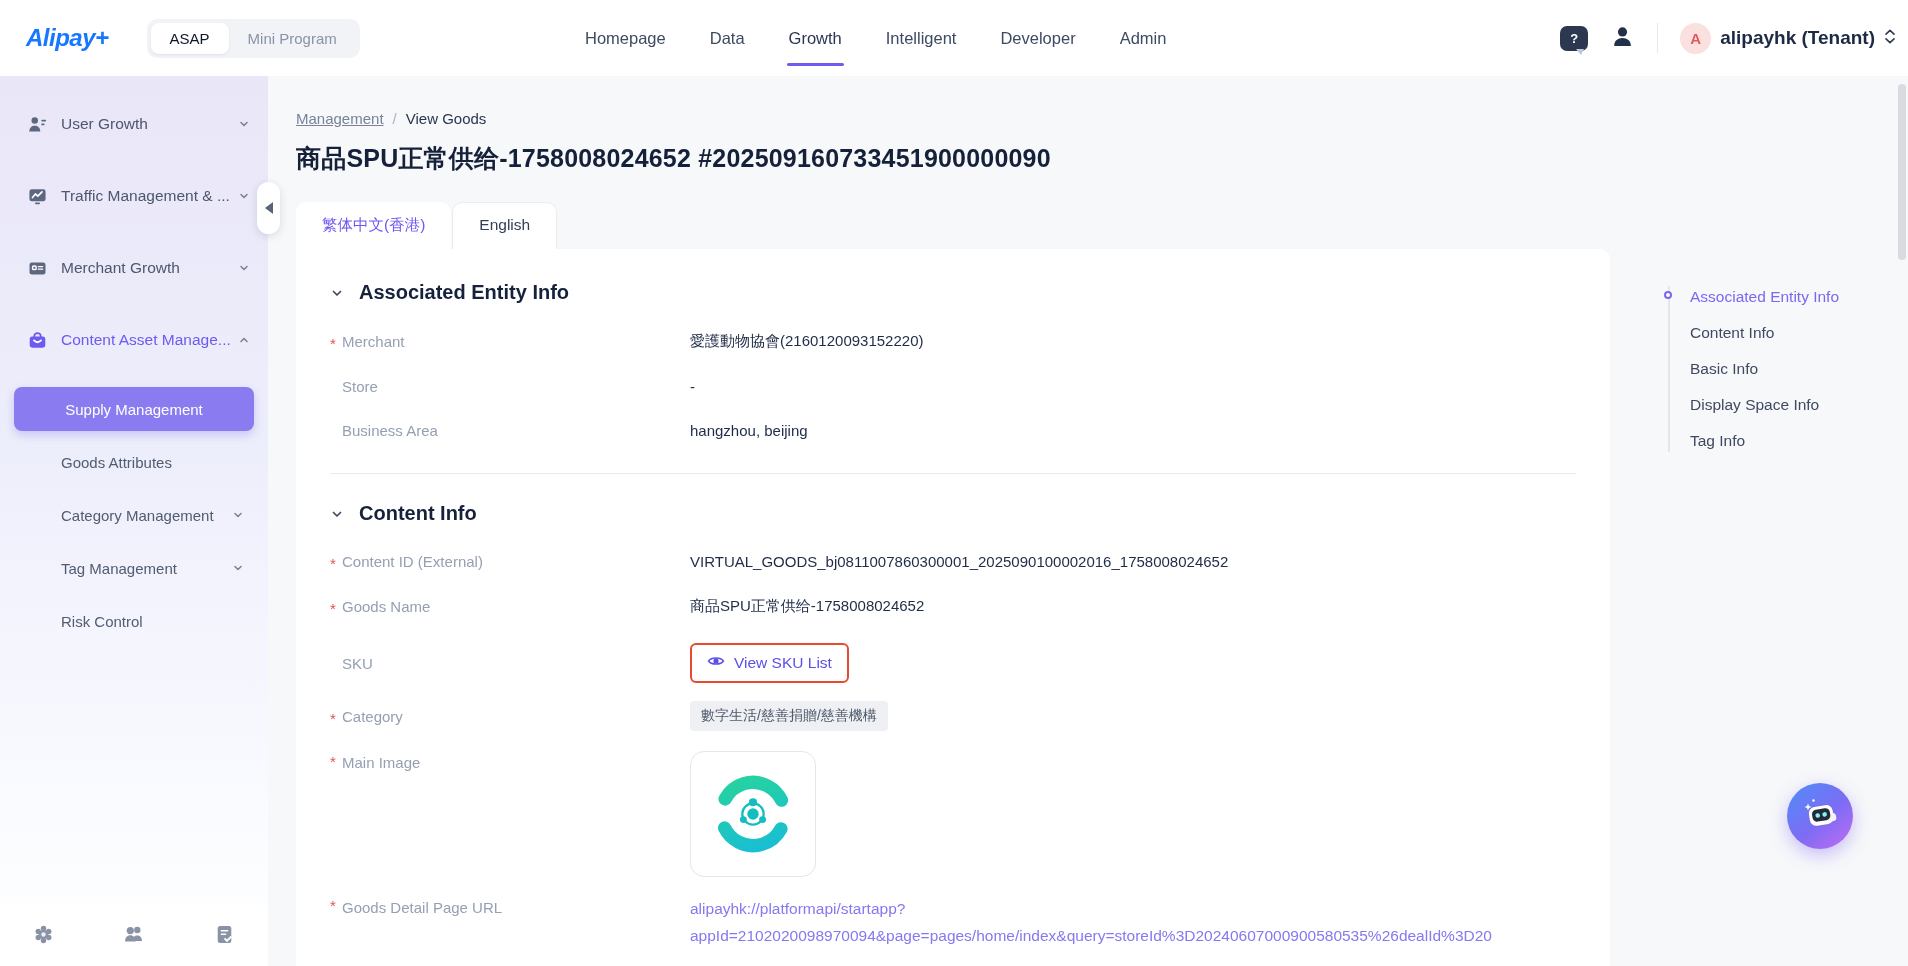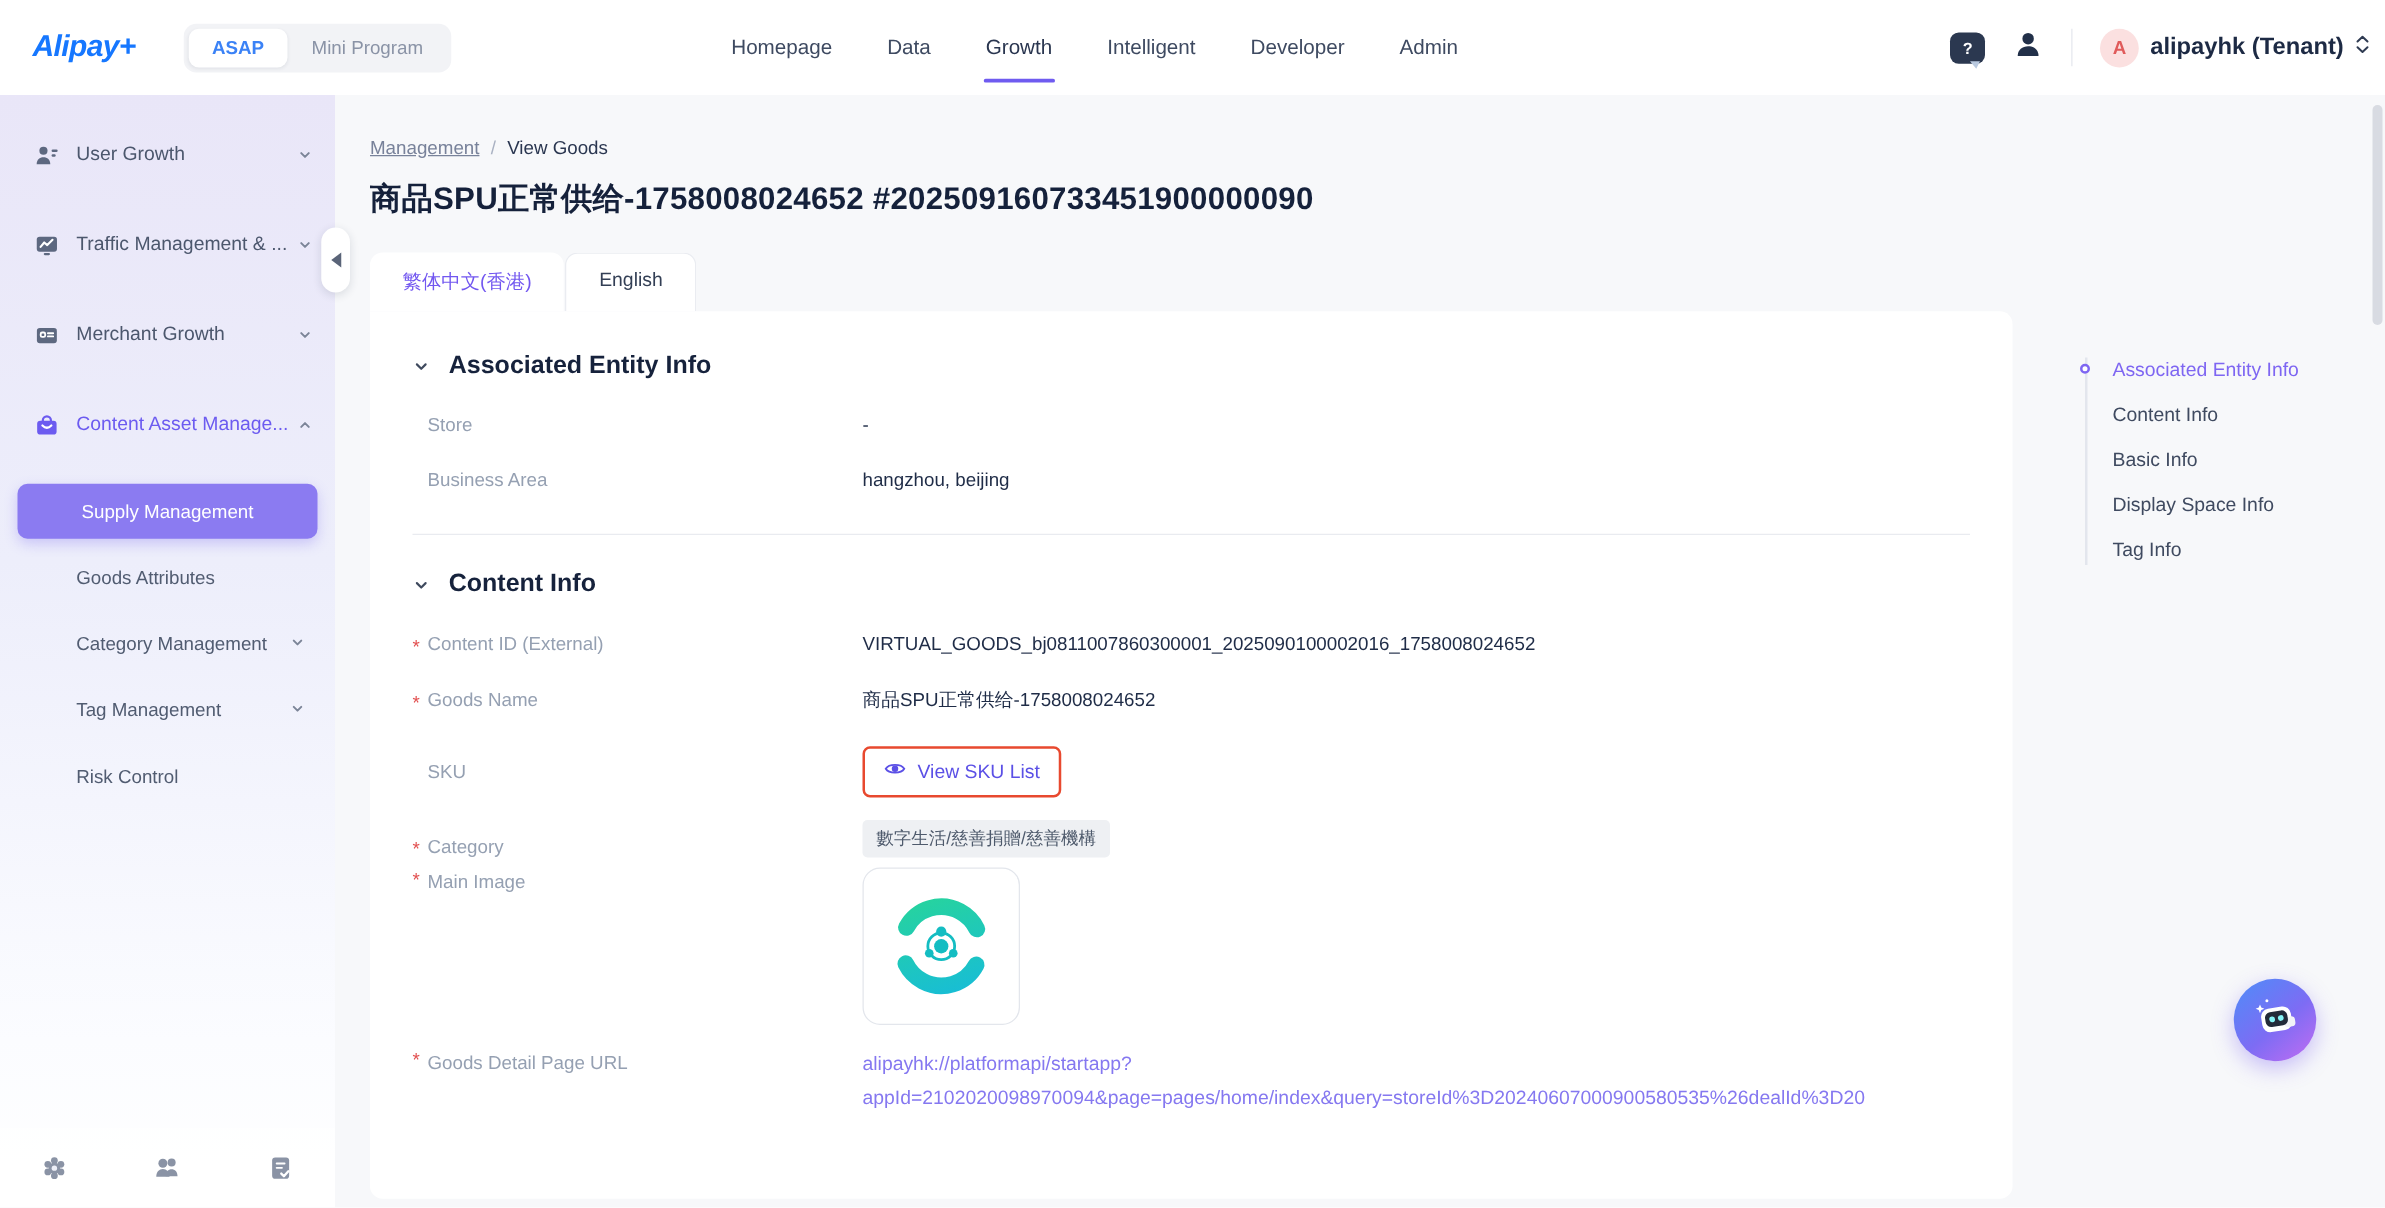--- a/index.html
+++ b/index.html
@@ -4,21 +4,21 @@
 <style>
   * { margin:0; padding:0; box-sizing:border-box; }
   html,body { width:1908px; height:966px; overflow:hidden; }
   body { font-family:"Liberation Sans", sans-serif; background:#f7f8fa; position:relative; color:#1f2c47; }
 
   
   .header { position:absolute; top:0; left:0; right:0; height:76px; background:#fff; display:flex; align-items:center; padding:0 12px 0 26px; z-index:6; }
   .logo { font-size:24px; font-weight:700; font-style:italic; color:#1677ff; letter-spacing:-0.5px; margin-right:38px; }
   .workspace { display:flex; background:#f2f3f6; border-radius:10px; padding:4px; }
   .ws-tab { padding:7px 19px; font-size:15px; color:#8a93a6; border-radius:8px; cursor:pointer; }
-  .ws-tab.active { background:#fff; color:#3b82f6; font-weight:700; box-shadow:0 1px 3px rgba(20,33,58,.08); }
+  .ws-tab.active { background:#fff; color:#0f172a; font-weight:400; box-shadow:0 1px 3px rgba(20,33,58,.08); }
   .hnav { position:absolute; left:585px; top:0; height:76px; display:flex; gap:44px; align-items:center; }
   .hnav-item { font-size:16.5px; color:#3e4a61; position:relative; height:76px; line-height:76px; cursor:pointer; }
   .hnav-item.active { color:#2a3650; font-weight:500; }
   .hnav-item.active::after { content:""; position:absolute; left:-2px; right:-2px; bottom:10px; height:3px; border-radius:2px; background:#6f5bf0; }
   .hright { margin-left:auto; display:flex; align-items:center; gap:22px; }
   .help-bubble { position:relative; width:28px; height:25px; background:#2b3850; border-radius:7px; display:grid; place-items:center; cursor:pointer; }
   .help-bubble span { color:#fff; font-size:13px; font-weight:700; }
   .help-bubble::after { content:""; position:absolute; bottom:-4px; right:4px; width:0; height:0; border-left:5px solid transparent; border-right:3px solid transparent; border-top:6px solid #b9c9df; }
   .hdivider { width:1px; height:30px; background:#e5e8ee; }
   .avatar { width:31px; height:31px; border-radius:50%; background:#fbe0e0; color:#e05b5b; font-weight:700; font-size:15px; display:grid; place-items:center; }
@@ -255,20 +255,24 @@
   <div class="card">
 
     <div class="sec-title">
       <span class="sec-chev">
           <svg width="14" height="14" viewBox="0 0 14 14" fill="none" stroke="currentColor" stroke-width="1.7" stroke-linecap="round" stroke-linejoin="round">
             <path d="M3.5 5.5 7 9 10.5 5.5"></path>
           </svg>
         </span>
       <span>Associated Entity Info</span>
     </div>
+    <div class="field-row required">
+      <div class="f-label">Merchant</div>
+      <div class="f-value">愛護動物協會(2160120093152220)</div>
+    </div>
     <div class="field-row">
       <div class="f-label">Store</div>
       <div class="f-value">-</div>
     </div>
     <div class="field-row">
       <div class="f-label">Business Area</div>
       <div class="f-value">hangzhou, beijing</div>
     </div>
 
     <div class="divider"></div>
@@ -294,21 +298,21 @@
       <div class="sku-box">
         <span>
           <svg width="18" height="18" viewBox="0 0 18 18">
               <path d="M1.6 9C4.1 4.9 13.9 4.9 16.4 9 13.9 13.1 4.1 13.1 1.6 9z" fill="none" stroke="#5b50e6" stroke-width="1.5"></path>
               <circle cx="9" cy="9" r="2.6" fill="#5b50e6"></circle>
             </svg>
         </span>
         <span>View SKU List</span>
       </div>
     </div>
-    <div class="field-row required" style="margin-bottom:8px;align-items:flex-end;">
+    <div class="field-row required" style="margin-bottom:20px;">
       <div class="f-label">Category</div>
       <span class="chip">數字生活/慈善捐贈/慈善機構</span>
     </div>
     <div class="field-row required top" style="margin-bottom:18px;">
       <div class="f-label" style="padding-top:3px;">Main Image</div>
       <div class="main-img">
         <svg width="98" height="98" viewBox="0 0 96 96">
           <defs>
             <linearGradient id="tg" x1="0" y1="0" x2="1" y2="1">
               <stop offset="0" stop-color="#27d49c"></stop>

